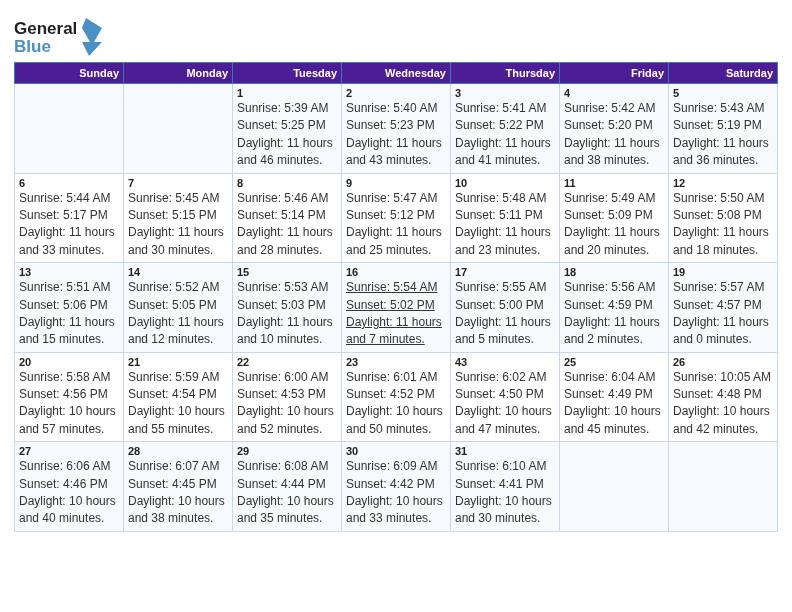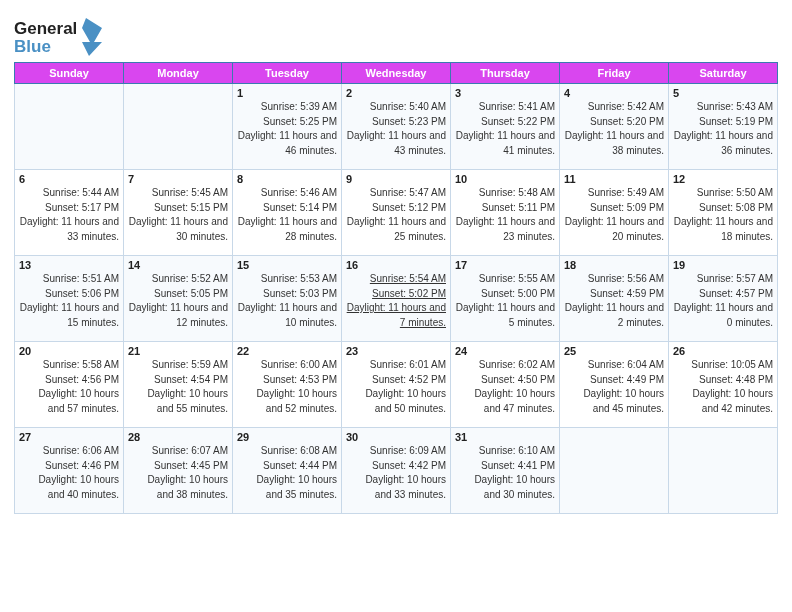--- a/index.html
+++ b/index.html
@@ -38,27 +38,27 @@
     .subtitle {
       font-size: 14px;
       color: #555;
     }
     table {
       width: 100%;
       border-collapse: collapse;
       table-layout: fixed;
     }
     thead tr th {
-      background-color: #d946ef;
+      background-color: #4c1d95;
       color: #fff;
       font-size: 11px;
       font-weight: bold;
       padding: 4px 4px;
       border: 1px solid #3a7ab0;
-      text-align: center;
+      text-align: right;
     }
     tbody tr td {
       border: 1px solid #c8d8e8;
       vertical-align: top;
       padding: 3px 4px;
       font-size: 9.5px;
       color: #222;
       height: 86px;
       background: #fff;
     }
@@ -67,23 +67,22 @@
     }
     .day-num {
       font-size: 11px;
       font-weight: bold;
       color: #222;
       display: block;
       margin-bottom: 1px;
     }
     .day-info {
       color: #333;
-      font-size: 10px;
+      font-size: 12px;
       line-height: 1.45;
-      text-align: right;
     }
     td.empty {
       background: #fff;
     }
   </style>
 </head>
 <body>
 
 <div class="container">
   <div class="header">
@@ -256,21 +255,21 @@
 Sunset: 4:53 PM
 Daylight: 10 hours and 52 minutes.</div>
           </td>
           <td>
             <span class="day-num">23</span>
             <div class="day-info" style="white-space: pre-line;">Sunrise: 6:01 AM
 Sunset: 4:52 PM
 Daylight: 10 hours and 50 minutes.</div>
           </td>
           <td>
-            <span class="day-num">24</span>
+            <span class="day-num">43</span>
             <div class="day-info" style="white-space: pre-line;">Sunrise: 6:02 AM
 Sunset: 4:50 PM
 Daylight: 10 hours and 47 minutes.</div>
           </td>
           <td>
             <span class="day-num">25</span>
             <div class="day-info" style="white-space: pre-line;">Sunrise: 6:04 AM
 Sunset: 4:49 PM
 Daylight: 10 hours and 45 minutes.</div>
           </td>

